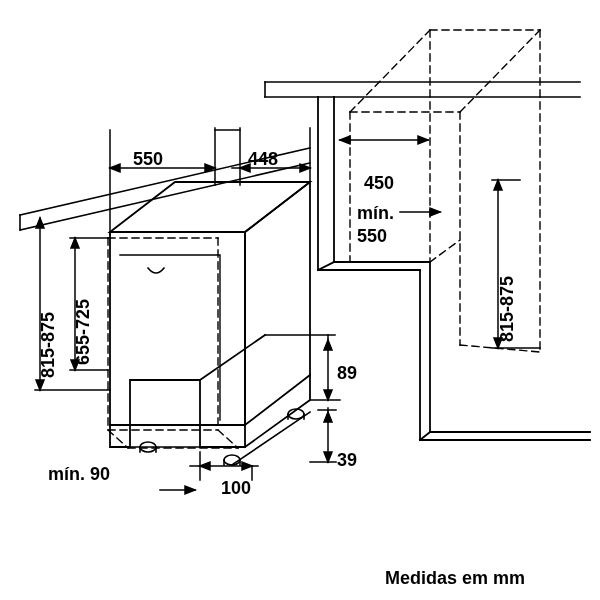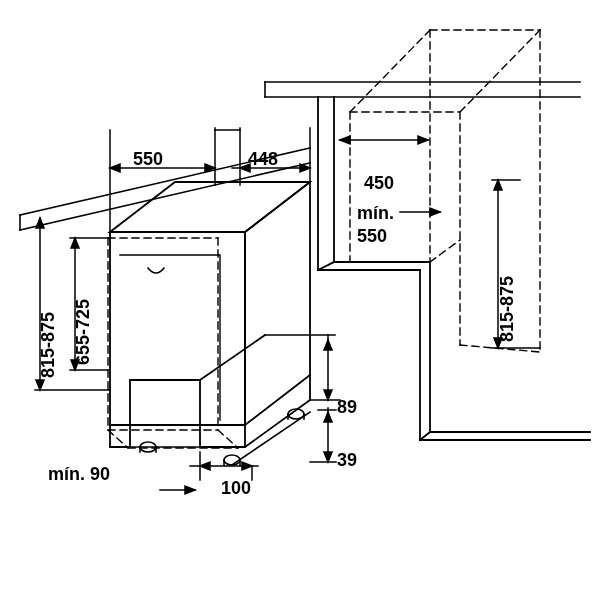--- a/index.html
+++ b/index.html
@@ -222,23 +222,24 @@
 
   <div class="lbl sz18" style="left:357px; top:203px;">mín.</div>
   <div class="lbl sz18" style="left:357px; top:226px;">550</div>
 
   <div class="lbl sz18 vert" style="left:38px; top:378px;">815-875</div>
 
   <div class="lbl sz18 vert" style="left:73px; top:365px;">655-725</div>
 
   <div class="lbl sz18 vert" style="left:497px; top:342px;">815-875</div>
 
-  <div class="lbl sz18" style="left:337px; top:363px;margin-top:34px;">89</div>
+  <div class="lbl sz18" style="left:337px; top:363px;">89</div>
 
   <div class="lbl sz18" style="left:337px; top:450px;">39</div>
 
   <div class="lbl sz18" style="left:221px; top:478px;">100</div>
 
   <div class="lbl sz18" style="left:48px; top:448px;margin-top:16px;">mín. 90</div>
 
 
+  <div class="lbl sz18" style="left:385px; top:568px;">Medidas em mm</div>
 
 </div>
 
 </body></html>

